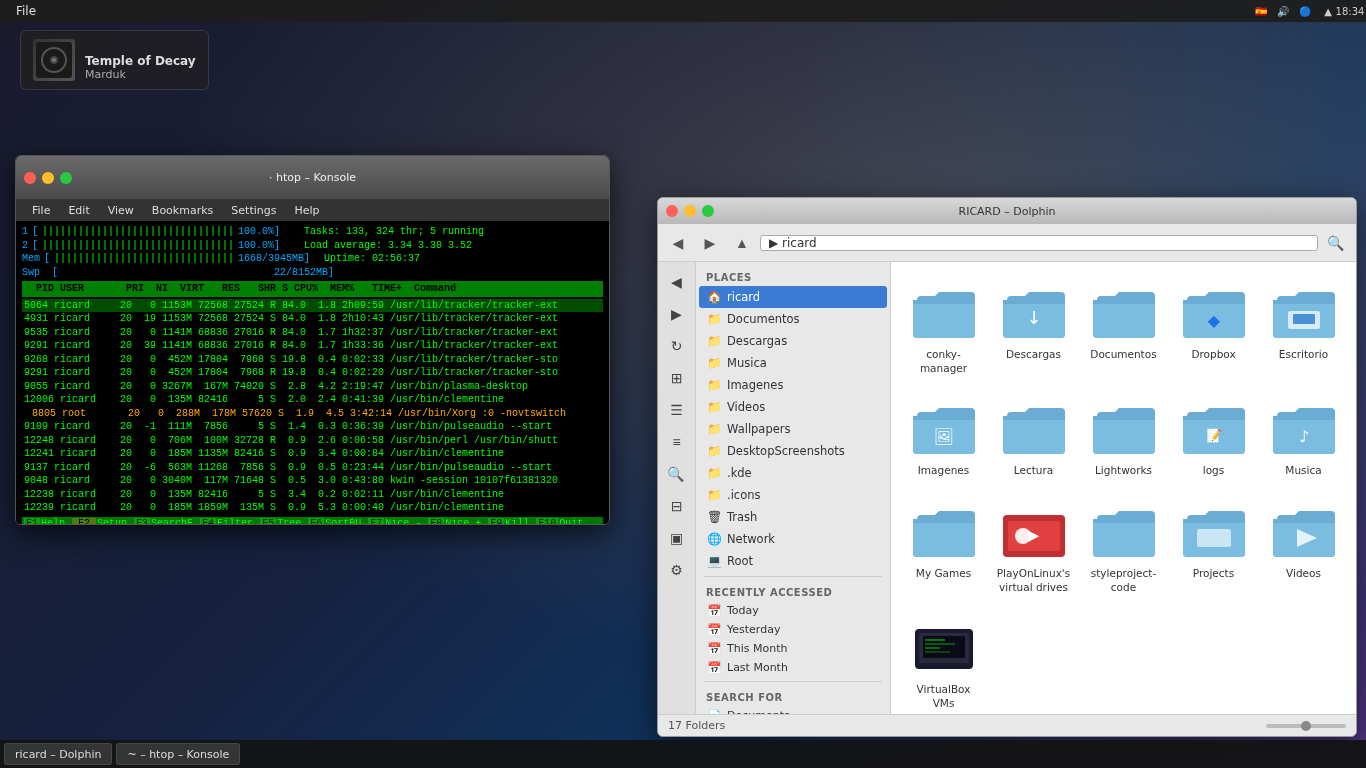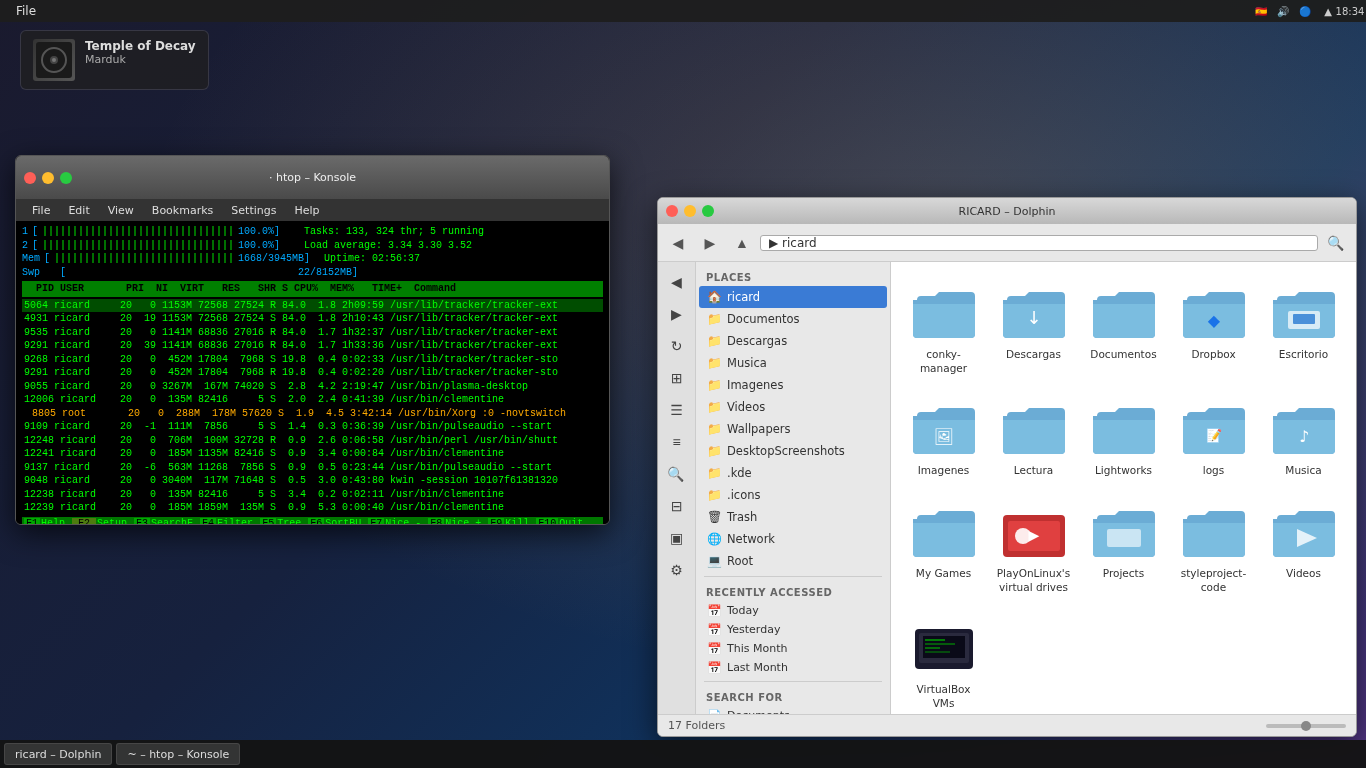--- a/index.html
+++ b/index.html
@@ -101,21 +101,21 @@
     
     .music-notification {
       position: absolute;
       top: 30px;
       left: 20px;
       background: rgba(30,30,35,0.92);
       border: 1px solid rgba(80,80,100,0.5);
       border-radius: 6px;
       padding: 8px 12px;
       display: flex;
-      align-items: flex-start;
+      align-items: flex-end;
       gap: 10px;
       z-index: 50;
     }
 
     .music-album-art {
       width: 42px;
       height: 42px;
       background: linear-gradient(135deg, #333, #555);
       border-radius: 3px;
       display: flex;
@@ -555,21 +555,21 @@
             <span style="color:#0af;">100.0%]</span>
           <span style="margin-left:20px; color:#0f0;">Load average: 3.34  3.30  3.52</span>
         </div>
         <div style="display:flex; gap:4px; color:#0af;">
           <span style="color:#0af;">Mem</span>
           <span style="color:#0af;">[</span>
             <span style="color:#0f0;">||||||||||||||||||||||||||||||</span>
             <span style="color:#0af;">1668/3945MB]</span>
           <span style="margin-left:10px; color:#0f0;">Uptime: 02:56:37</span>
         </div>
-        <div style="display:flex; gap:20px; color:#0af;">
+        <div style="display:flex; gap:12px; color:#0af;">
           <span style="color:#0af;">Swp</span>
           <span style="color:#0af;">[</span>
             <span>&nbsp;&nbsp;&nbsp;&nbsp;&nbsp;&nbsp;&nbsp;&nbsp;&nbsp;&nbsp;&nbsp;&nbsp;&nbsp;&nbsp;&nbsp;&nbsp;&nbsp;&nbsp;&nbsp;&nbsp;&nbsp;&nbsp;&nbsp;&nbsp;&nbsp;&nbsp;&nbsp;&nbsp;&nbsp;&nbsp;&nbsp;&nbsp;</span>
             <span style="color:#0af;">22/8152MB]</span>
         </div>
         <div style="background:#008000; color:#000; padding:1px 2px; margin:2px 0; font-weight:bold;">
           &nbsp;&nbsp;PID&nbsp;USER&nbsp;&nbsp;&nbsp;&nbsp;&nbsp;&nbsp;&nbsp;PRI&nbsp;&nbsp;NI&nbsp;&nbsp;VIRT&nbsp;&nbsp;&nbsp;RES&nbsp;&nbsp;&nbsp;SHR&nbsp;S&nbsp;CPU%&nbsp;&nbsp;MEM%&nbsp;&nbsp;&nbsp;TIME+&nbsp;&nbsp;Command
         </div>
         <div style="background:#004d00; color:#0f0; padding:0 2px;">5064&nbsp;ricard&nbsp;&nbsp;&nbsp;&nbsp;&nbsp;20&nbsp;&nbsp;&nbsp;0&nbsp;1153M&nbsp;72568&nbsp;27524&nbsp;R&nbsp;84.0&nbsp;&nbsp;1.8&nbsp;2h09:59&nbsp;/usr/lib/tracker/tracker-ext</div>
         <div style="color:#0f0; padding:0 2px;">4931&nbsp;ricard&nbsp;&nbsp;&nbsp;&nbsp;&nbsp;20&nbsp;&nbsp;19&nbsp;1153M&nbsp;72568&nbsp;27524&nbsp;S&nbsp;84.0&nbsp;&nbsp;1.8&nbsp;2h10:43&nbsp;/usr/lib/tracker/tracker-ext</div>
@@ -850,34 +850,34 @@
             </svg>
           </div>
           <span class="file-label">PlayOnLinux's virtual drives</span>
         </div>
 
         <div class="file-item">
           <div class="file-icon">
             <svg width="62" height="52" viewBox="0 0 62 52">
               <path d="M4 14 Q4 10 8 10 L22 10 L26 6 L58 6 Q62 6 62 10 L62 48 Q62 52 58 52 L4 52 Q0 52 0 48 L0 14 Z" fill="#5ba3d0" opacity="0.9"></path>
               <path d="M0 18 L62 18 L62 48 Q62 52 58 52 L4 52 Q0 52 0 48 Z" fill="#7bbde0"></path>
+            </svg>
+          </div>
+          <span class="file-label">styleproject-code</span>
+        </div>
+
+        <div class="file-item">
+          <div class="file-icon">
+            <svg width="62" height="52" viewBox="0 0 62 52">
+              <path d="M4 14 Q4 10 8 10 L22 10 L26 6 L58 6 Q62 6 62 10 L62 48 Q62 52 58 52 L4 52 Q0 52 0 48 L0 14 Z" fill="#5ba3d0" opacity="0.9"></path>
+              <path d="M0 18 L62 18 L62 48 Q62 52 58 52 L4 52 Q0 52 0 48 Z" fill="#7bbde0"></path>
               <rect x="14" y="24" width="34" height="18" rx="2" fill="white" opacity="0.6"></rect>
             </svg>
           </div>
           <span class="file-label">Projects</span>
-        </div>
-
-        <div class="file-item">
-          <div class="file-icon">
-            <svg width="62" height="52" viewBox="0 0 62 52">
-              <path d="M4 14 Q4 10 8 10 L22 10 L26 6 L58 6 Q62 6 62 10 L62 48 Q62 52 58 52 L4 52 Q0 52 0 48 L0 14 Z" fill="#5ba3d0" opacity="0.9"></path>
-              <path d="M0 18 L62 18 L62 48 Q62 52 58 52 L4 52 Q0 52 0 48 Z" fill="#7bbde0"></path>
-            </svg>
-          </div>
-          <span class="file-label">styleproject-code</span>
         </div>
 
         <div class="file-item">
           <div class="file-icon">
             <svg width="62" height="52" viewBox="0 0 62 52">
               <path d="M4 14 Q4 10 8 10 L22 10 L26 6 L58 6 Q62 6 62 10 L62 48 Q62 52 58 52 L4 52 Q0 52 0 48 L0 14 Z" fill="#5ba3d0" opacity="0.9"></path>
               <path d="M0 18 L62 18 L62 48 Q62 52 58 52 L4 52 Q0 52 0 48 Z" fill="#7bbde0"></path>
               <polygon points="24,24 24,42 44,33" fill="white" opacity="0.8"></polygon>
             </svg>
           </div>

